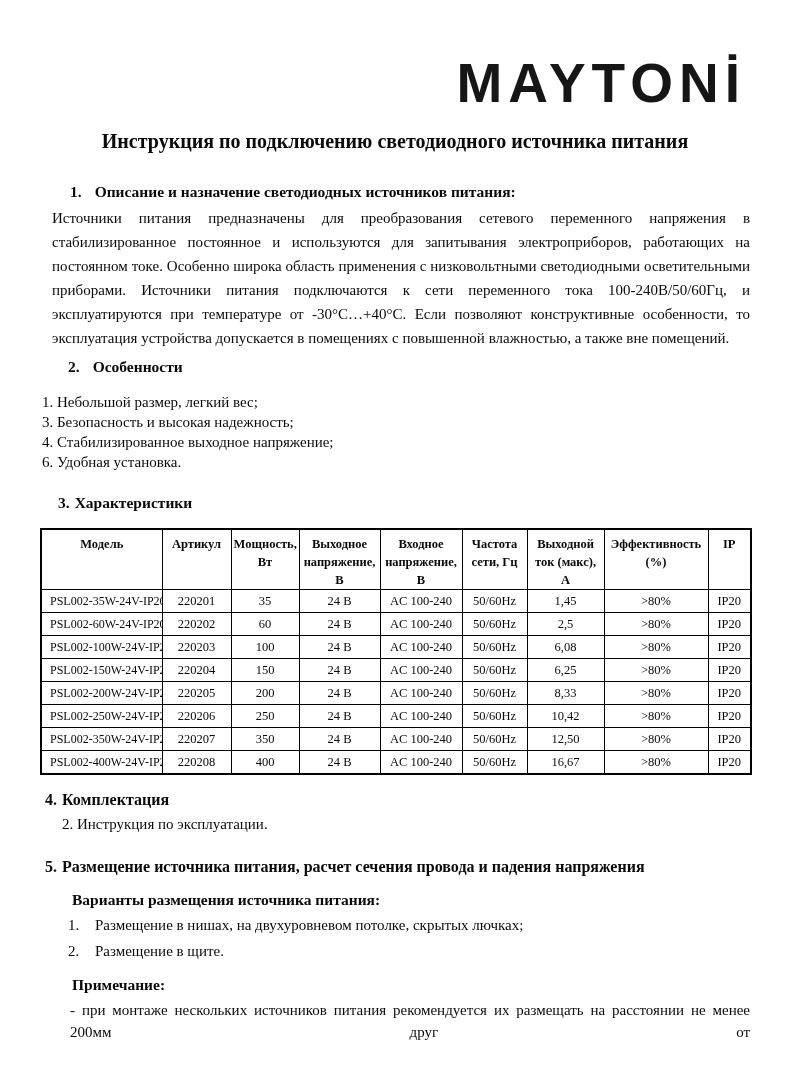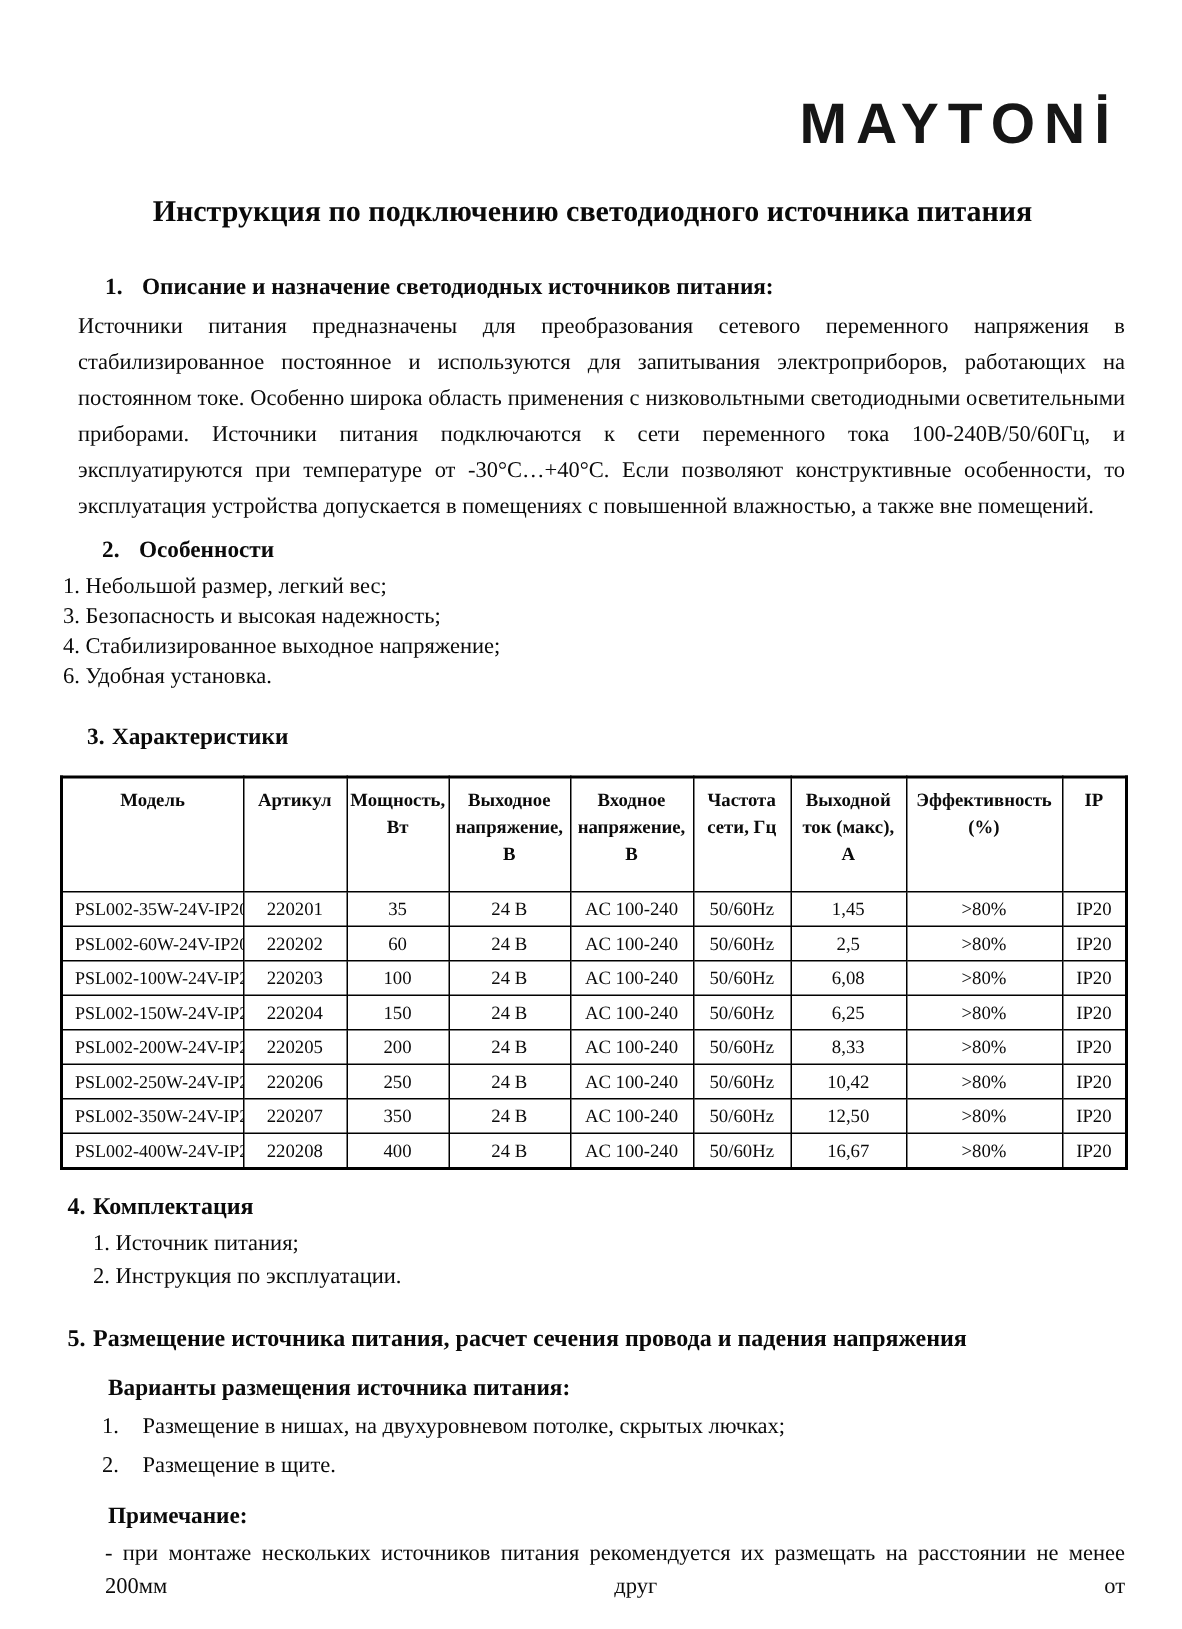--- a/index.html
+++ b/index.html
@@ -10,21 +10,21 @@
     background:#ffffff;
     box-sizing:border-box;
     padding:58px 38px 0 40px;
     font-family:"Liberation Serif", serif;
     color:#0a0a0a;
     overflow:hidden;
   }
   .logo {
     font-family:"Liberation Sans", sans-serif;
     font-weight:700;
-    font-size:38px;
+    font-size:55px;
     line-height:50px;
     letter-spacing:6px;
     text-align:right;
     padding-right:4px;
     color:#161616;
   }
   .title {
     font-size:20px;
     font-weight:700;
     text-align:center;
@@ -46,42 +46,42 @@
   .sec4-heading { margin:14px 0 0 5px; font-size:16px; }
   .sec5-heading { margin:20px 0 0 5px; font-size:16px; }
   .body-text {
     margin:4px 0 0 12px;
     font-size:15px;
     line-height:24px;
     text-align:justify;
   }
   .features {
     list-style:none;
-    margin:4px 0 0 2px;
+    margin:15px 0 0 2px;
     padding:0;
     font-size:15px;
     line-height:20px;
   }
   .specs-table {
     border-collapse:collapse;
     table-layout:fixed;
     width:710px;
     margin:15px 0 0 0;
     border:2px solid #000;
   }
   .specs-table th, .specs-table td {
     border:1px solid #000;
     text-align:center;
     overflow:hidden;
   }
   .specs-table th {
     font-size:12.5px;
     font-weight:700;
     vertical-align:top;
-    padding:5px 2px 16px 2px;
+    padding:5px 2px 0 2px;
     line-height:18px;
     white-space:pre-line;
   }
   .specs-table td {
     font-size:12.5px;
     padding:4px 2px;
     line-height:14px;
     white-space:nowrap;
   }
   .specs-table td.model {
@@ -278,21 +278,20 @@
         <td>IP20</td>
       </tr>
     </tbody>
   </table>
 
   <div class="sec-heading gap-tight sec4-heading">
     <span class="num">4.</span>
     <span>Комплектация</span>
   </div>
   <ul class="pkg-items">
-    <li>1. Источник питания;</li>
     <li>2. Инструкция по эксплуатации.</li>
   </ul>
 
   <div class="sec-heading gap-tight sec5-heading">
     <span class="num">5.</span>
     <span>Размещение источника питания, расчет сечения провода и падения напряжения</span>
   </div>
 
   <div class="options-heading">Варианты размещения источника питания:</div>
 

